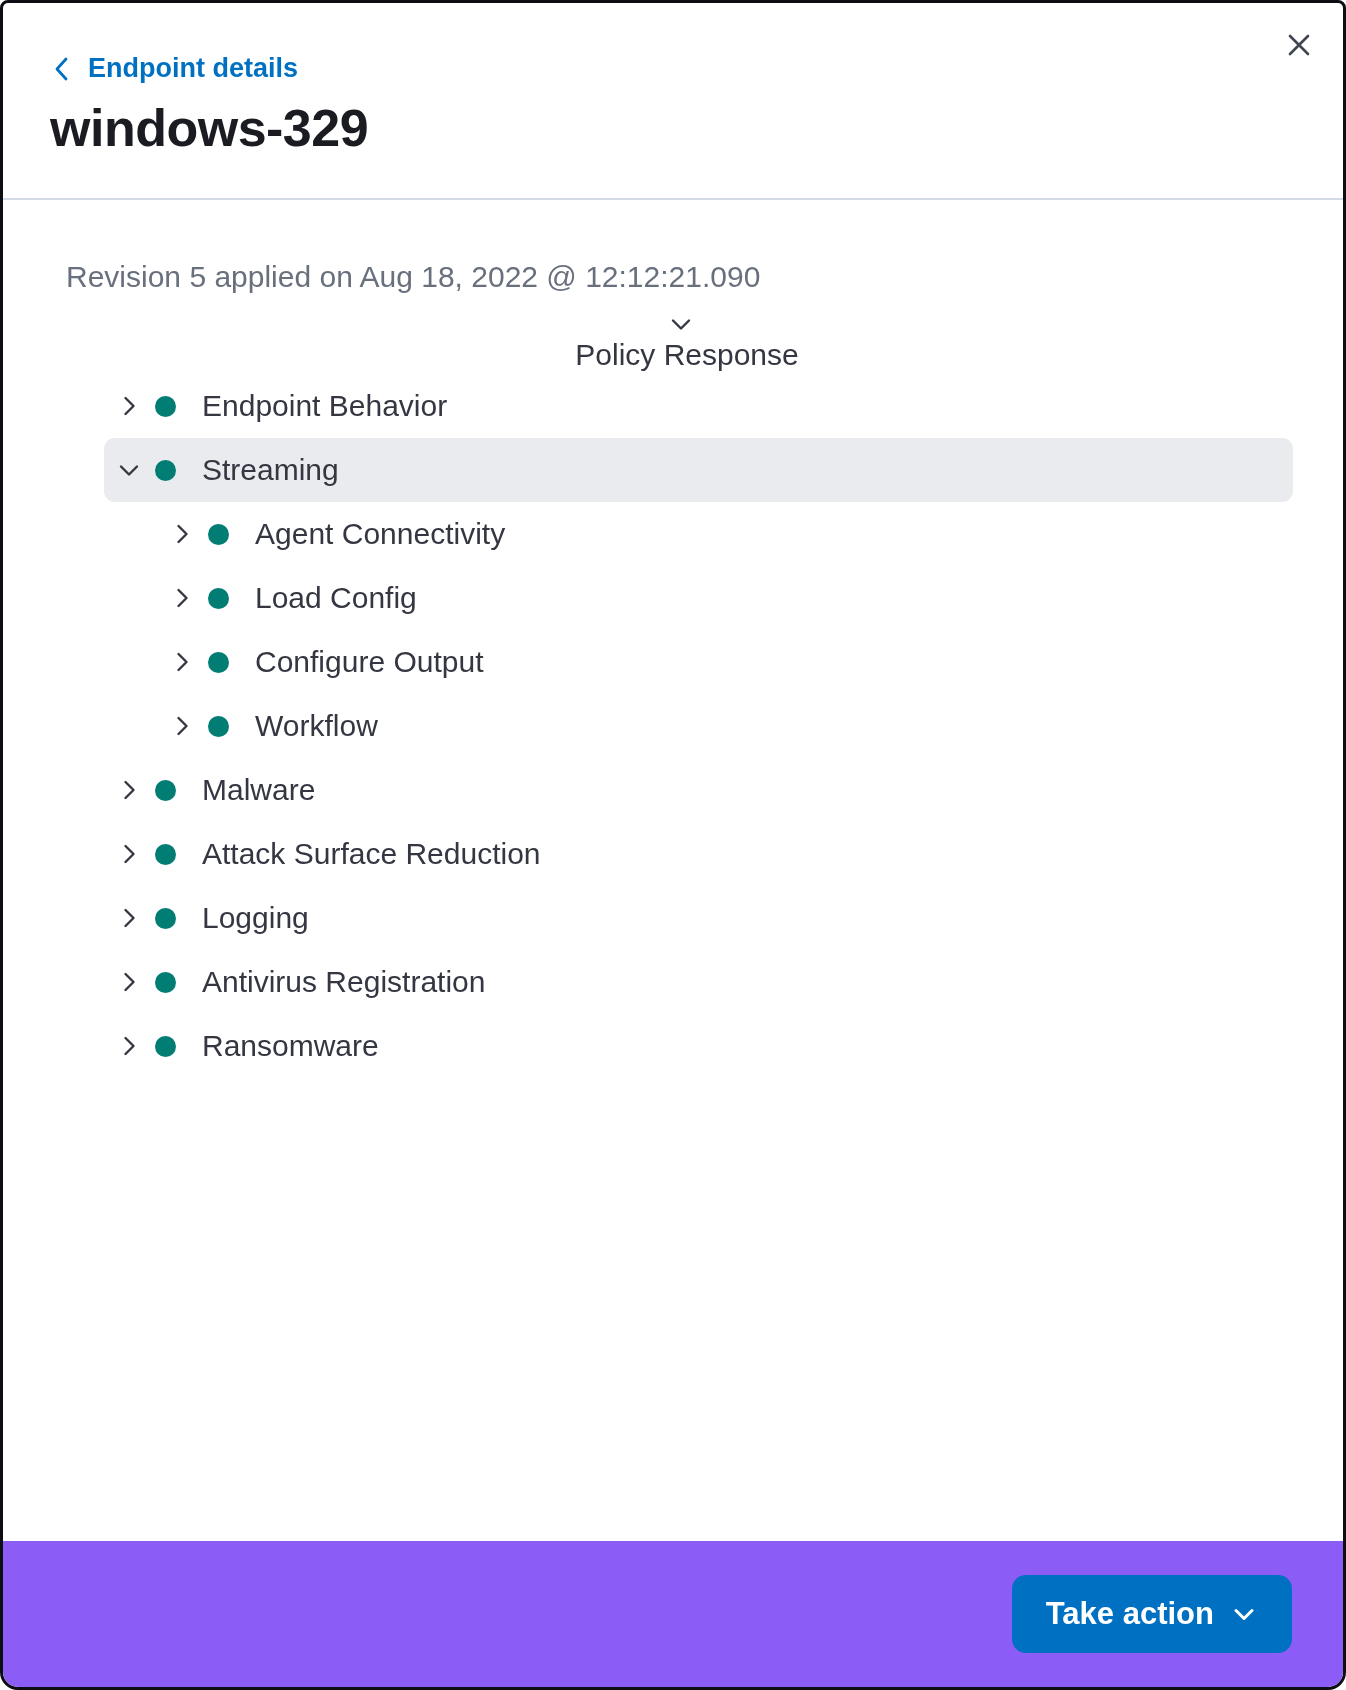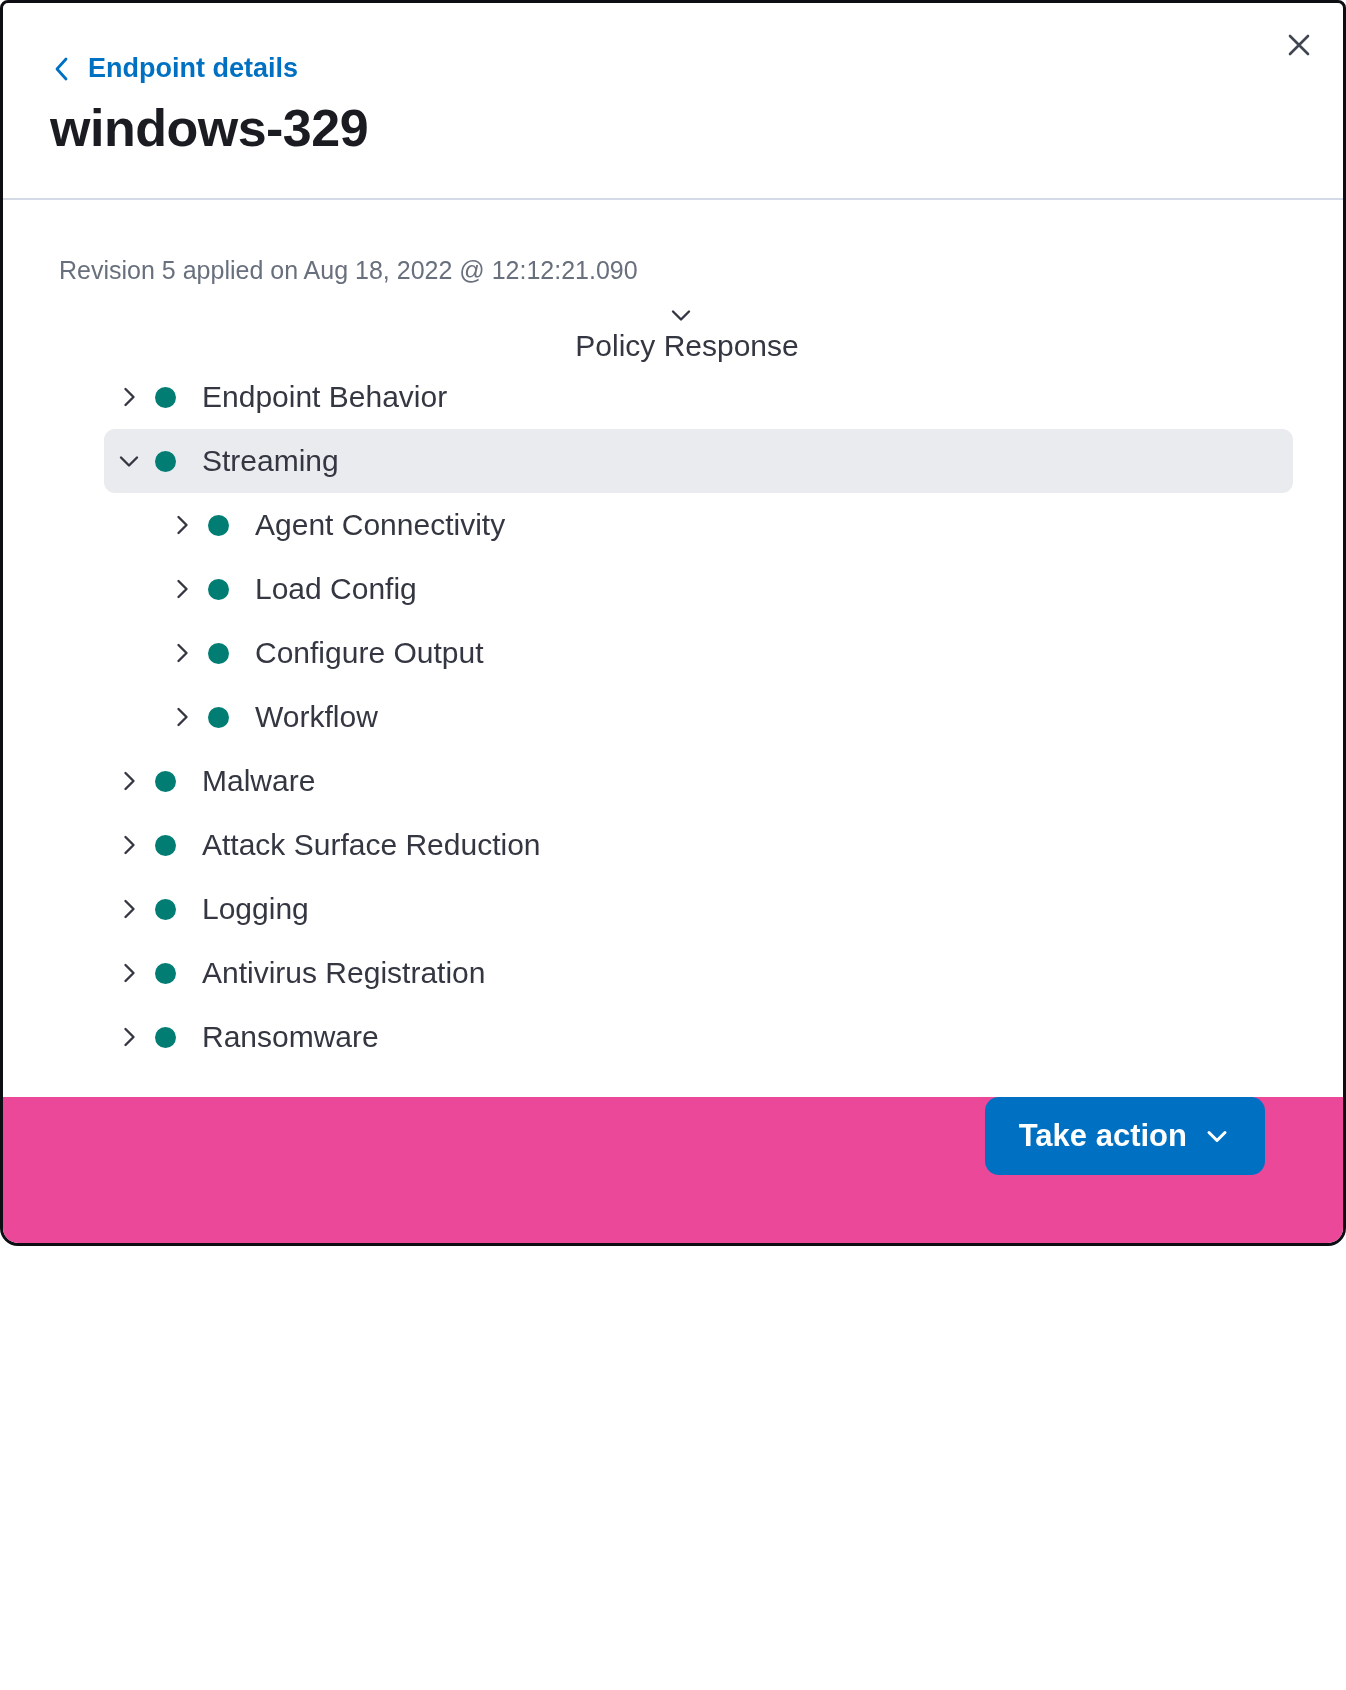--- a/index.html
+++ b/index.html
@@ -5,21 +5,21 @@
   html, body {
     margin: 0;
     padding: 0;
     background: #ffffff;
     font-family: "Liberation Sans", "DejaVu Sans", sans-serif;
   }
   .flyout {
     box-sizing: border-box;
     position: relative;
     width: 1346px;
-    height: 1246px;
+    height: 1690px;
     background: #ffffff;
     border: 3px solid #0c0e13;
     border-radius: 8px 8px 18px 18px;
     overflow: hidden;
   }
   
   .flyout-header {
     box-sizing: border-box;
     height: 197px;
     padding: 50px 47px 0 47px;
@@ -56,22 +56,22 @@
     font-weight: 700;
     letter-spacing: -0.5px;
     color: #1a1c21;
   }
   
   .flyout-body {
     box-sizing: border-box;
     padding: 44px 50px 0 47px;
   }
   .revision-text {
-    margin: 9px;
-    font-size: 25px;
+    margin: 16px;
+    font-size: 30px;
     line-height: 34px;
     color: #69707d;
   }
   .tree {
     margin-top: 14px;
   }
   .tree-row {
     display: flex;
     align-items: center;
     height: 64px;
@@ -107,25 +107,25 @@
     white-space: nowrap;
   }
   .tree-row.level-0 .tree-label { margin-left: 12px; }
   
   .flyout-footer {
     position: absolute;
     left: 0;
     right: 0;
     bottom: 0;
     height: 146px;
-    background: #ec4899;
+    background: #8b5cf6;
     display: flex;
-    align-items: flex-start;
+    align-items: center;
     justify-content: flex-end;
-    padding-right: 78px;
+    padding-right: 51px;
     box-sizing: border-box;
   }
   .take-action-btn {
     display: inline-flex;
     align-items: center;
     justify-content: center;
     gap: 16px;
     min-width: 249px;
     height: 78px;
     padding: 0 34px;

